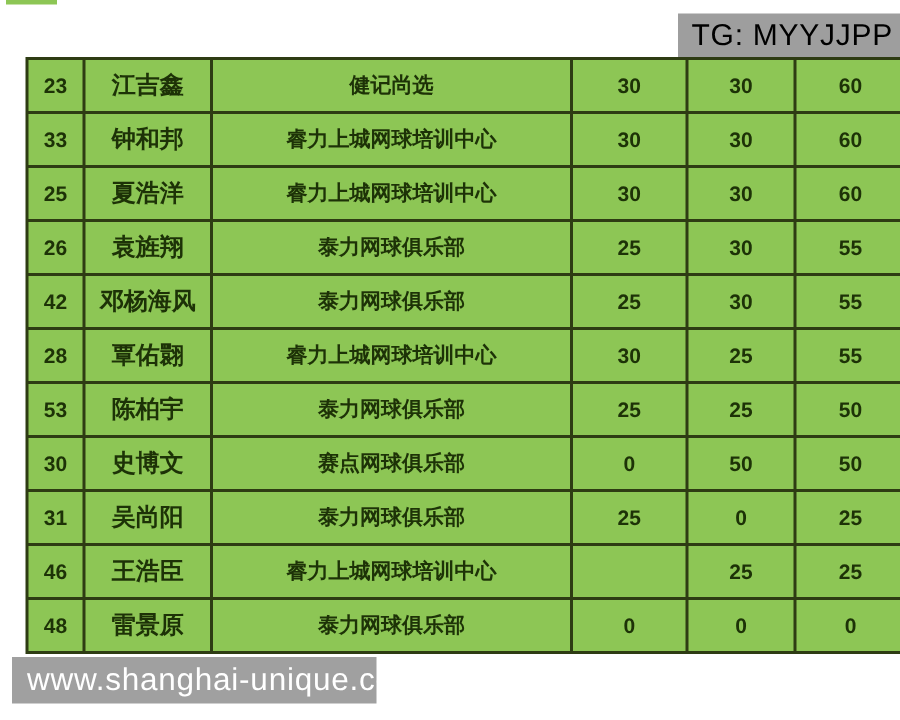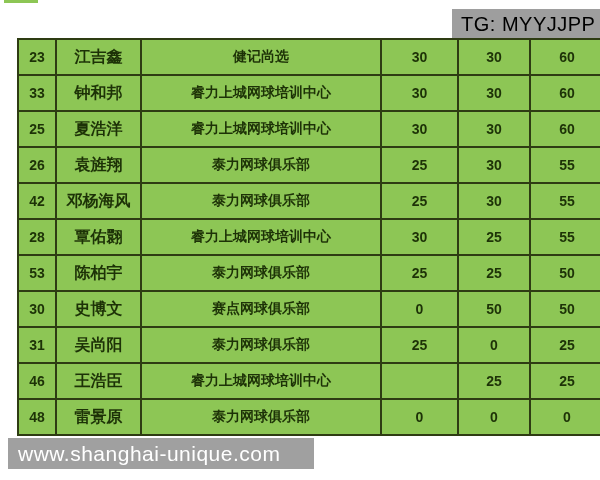--- a/index.html
+++ b/index.html
@@ -36,25 +36,25 @@
     background:var(--cell-green);
     color:var(--text-dark);
     display:flex;align-items:center;justify-content:center;
     font-weight:bold;font-size:14px;
     overflow:hidden;white-space:nowrap;
   }
   .c-name{font-size:16px;}
   .c-club{font-size:14px;}
   
   .site-badge{
-    position:absolute;left:8px;top:438px;width:306px;height:31px;
+    position:absolute;left:8px;top:438px;width:243px;height:31px;
     background:var(--badge-gray2);
     color:#ffffff;font-size:21px;line-height:31px;
     padding-left:10px;box-sizing:border-box;
-    letter-spacing:0.5px;white-space:nowrap;
+    letter-spacing:0.5px;white-space:nowrap;text-align:right;
   }
 </style>
 </head>
 <body style="--cell-green: #8dc655; --grid-dark: #2e3c13; --text-dark: #1d3207; --badge-gray: #9e9e9e; --badge-gray2: #a0a0a0;">
 
 <div class="top-fragment"></div>
 
 <div class="tg-badge">TG: MYYJJPP</div>
 
 <div class="score-table">

